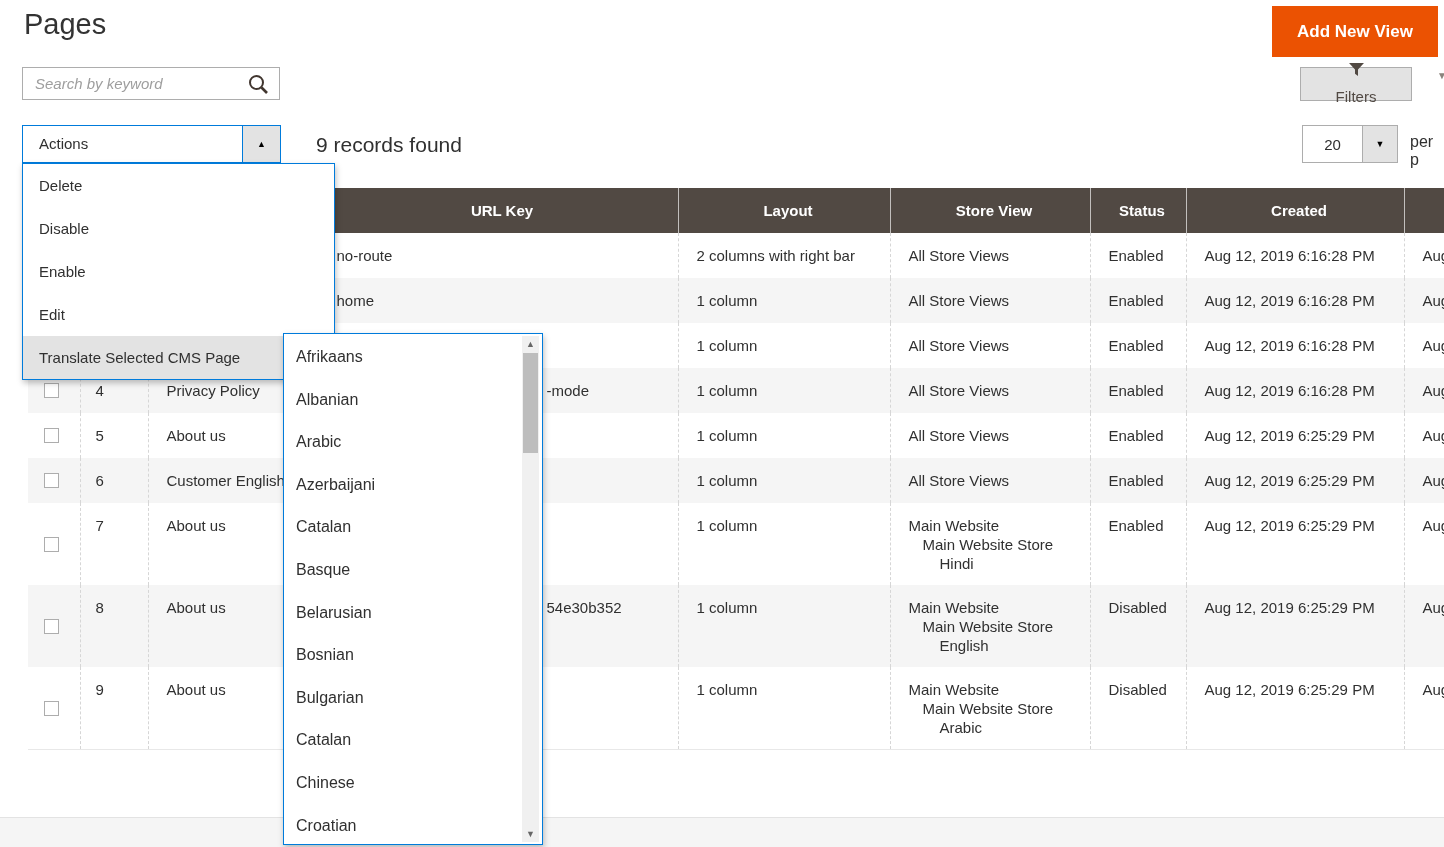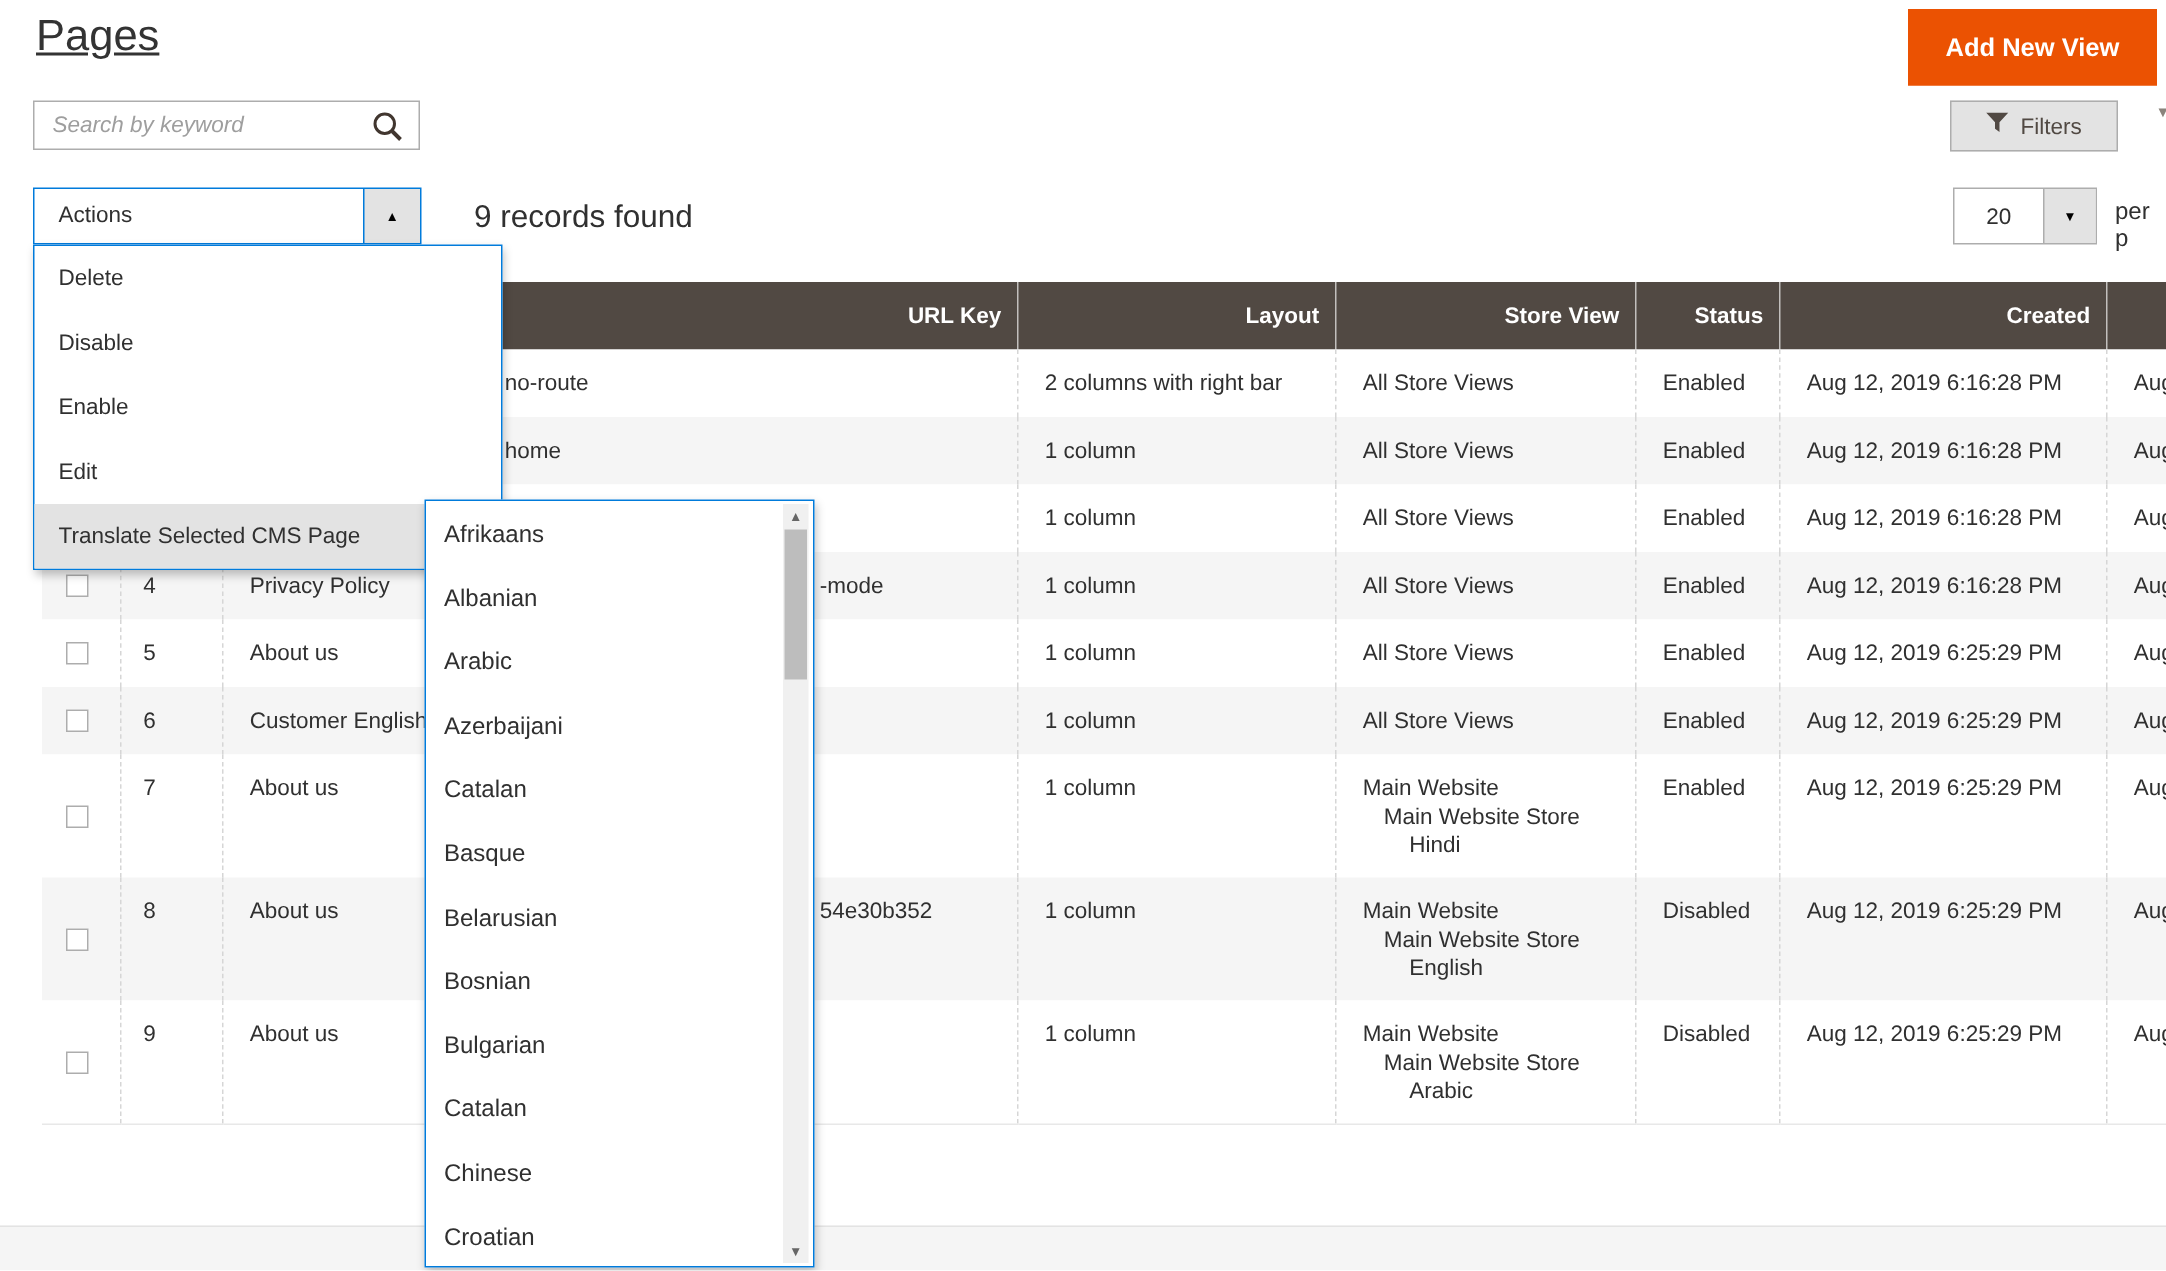--- a/index.html
+++ b/index.html
@@ -1,51 +1,51 @@
 <!DOCTYPE html>
 <html style="--accent-orange: #eb5202; --grid-header-brown: #514943; --focus-blue: #007bdb; --row-alt-gray: #f5f5f5; --menu-highlight-gray: #e3e3e3;"><head>
 <meta charset="utf-8">
 <style>
   * { margin:0; padding:0; box-sizing:border-box; }
   html,body { width:1444px; height:847px; }
   body {
     position:relative; overflow:hidden; background:#fff;
     font-family:"Liberation Sans","DejaVu Sans",sans-serif; color:#303030;
   }
-  .page-title { position:absolute; left:24px; top:8px; font-size:29px; font-weight:400; color:#333;text-decoration:underline; }
+  .page-title { position:absolute; left:24px; top:8px; font-size:29px; font-weight:400; color:#333; }
   .btn-primary {
     position:absolute; left:1272px; top:6px; height:51px; padding:0 24px;
     background:var(--accent-orange,#eb5202); border:1px solid var(--accent-orange,#eb5202);
     color:#fff; font-weight:700; font-size:17px; font-family:inherit; cursor:pointer;
   }
   
   .search-box { position:absolute; left:22px; top:67px; width:258px; height:33px; border:1px solid #adadad; background:#fff; }
   .search-input { border:none; outline:none; width:205px; height:100%; padding:0 0 0 12px; font-size:15px; font-family:inherit; color:#303030; background:transparent; }
   .search-input::placeholder { color:#9e9e9e; font-style:italic; }
   .search-icon { position:absolute; right:10px; top:5px; width:22px; height:22px; cursor:pointer; }
   .filters-btn {
     position:absolute; left:1300px; top:67px; width:112px; height:34px;
     background:var(--menu-highlight-gray,#e3e3e3); border:1px solid #adadad; color:#514943;
-    font-size:15px; font-family:inherit; display:flex; align-items:center; justify-content:center; gap:8px; cursor:pointer;
+    font-size:15px; font-family:inherit; display:flex; align-items:center; justify-content:center; gap:8px; cursor:pointer;flex-direction:column;
   }
   .edge-caret { position:absolute; left:1437px; top:70px; font-size:10px; color:#8a837c; }
   
   .actions-select { position:absolute; left:22px; top:125px; width:259px; height:38px; border:1px solid var(--focus-blue,#007bdb); background:#fff; cursor:pointer; }
   .actions-label { display:inline-block; padding-left:16px; line-height:36px; font-size:15px; color:#303030; }
   .arrow-seg { position:absolute; right:0; top:0; width:38px; height:100%; background:var(--menu-highlight-gray,#e3e3e3); border-left:1px solid var(--focus-blue,#007bdb); display:flex; align-items:center; justify-content:center; font-size:9px; color:#000; }
   .records { position:absolute; left:316px; top:133px; font-size:21px; color:#303030; }
   .pp-box { position:absolute; left:1302px; top:125px; width:96px; height:38px; border:1px solid #adadad; display:flex; background:#fff; cursor:pointer; }
   .pp-value { flex:1; display:flex; align-items:center; justify-content:center; font-size:15px; }
   .pp-arrow { width:35px; background:var(--menu-highlight-gray,#e3e3e3); border-left:1px solid #adadad; display:flex; align-items:center; justify-content:center; font-size:9px; color:#000; }
   .pp-label { position:absolute; left:1410px; top:133px; font-size:16px; }
   
   .grid { position:absolute; left:28px; top:188px; width:1596px; z-index:1; }
   table { border-collapse:collapse; table-layout:fixed; width:1596px; font-size:15px; }
   thead th {
-    background:var(--grid-header-brown,#514943); color:#fff; font-weight:700; text-align:right;
+    background:var(--grid-header-brown,#514943); color:#fff; font-weight:700; text-align:center;
     height:45px; padding:12px 10px 12px 18px; border-left:1px solid rgba(255,255,255,.65);
   }
   thead th:first-child { border-left:none; }
   tbody td { vertical-align:top; height:45px; padding:13px 10px 12px 18px; border-left:1px dashed #d6d6d6; line-height:19px; color:#303030; background:#fff; }
   tbody td:first-child { border-left:none; }
   tbody tr:last-child td { border-bottom:1px solid #e8e8e8; }
   tbody tr.alt td { background:var(--row-alt-gray,#f5f5f5); }
   td.c-cb { vertical-align:middle; padding:0 0 0 16px; }
   td.c-id { padding-left:15px; }
   .cb { width:15px; height:15px; border:1px solid #adadad; background:#fff; cursor:pointer; }

